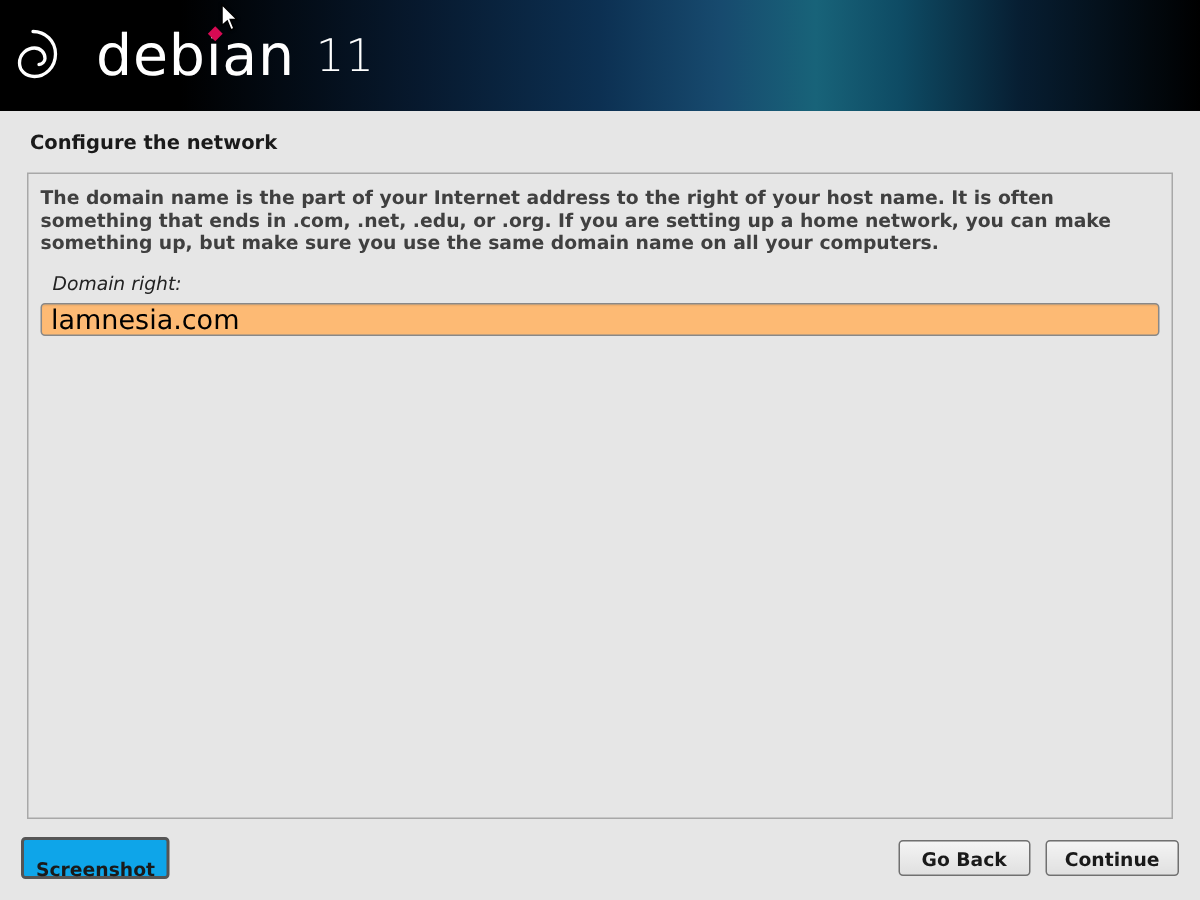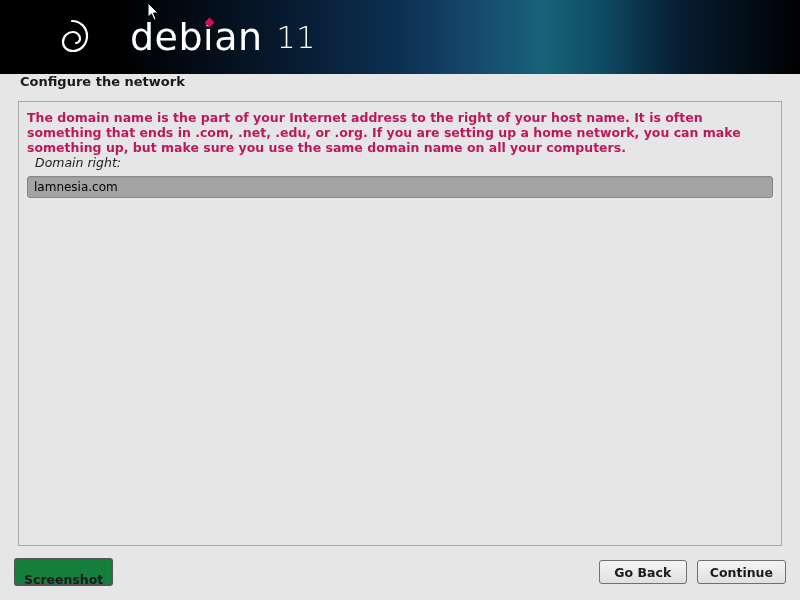--- a/index.html
+++ b/index.html
@@ -14,22 +14,20 @@
       height: 74px;
       background: linear-gradient(90deg,
         #000000 0%, #000000 15%,
         #07192e 35%, #0c3052 50%,
         #174a6e 60%, #186379 68%,
         #0e4b64 75%, #071e32 85%,
         #000000 100%);
       position: relative;
       display: flex;
       align-items: center;
-      padding-left: 50px;
-      gap: 16px;
     }
     .swirl {
       width: 44px;
       height: 44px;
       margin-right: 20px;
       position: relative;
     }
     .swirl svg { width: 44px; height: 44px; }
     .brand {
       color: #ffffff;
@@ -54,58 +52,58 @@
     .cursor {
       position: absolute;
       left: 147px;
       top: 2px;
       pointer-events: none;
       z-index: 1000;
     }
     .cursor svg { filter: drop-shadow(0 0 1px rgba(0,0,0,0.4)); }
 
     .content-area {
-      padding: 0 18px 10px 18px;
+      padding: 14px 18px 10px 18px;
       height: calc(600px - 74px - 44px);
       display: flex;
       flex-direction: column;
     }
     .section-title {
       font-size: 13px;
       font-weight: bold;
       color: #1a1a1a;
       margin-bottom: 12px;
       padding-left: 2px;
     }
     .panel {
       flex: 1;
       border: 1px solid #a8a8a8;
       background: #e6e6e6;
       padding: 8px 8px;
     }
     .description {
       font-size: 12.5px;
       font-weight: bold;
-      color: #be185d;
+      color: #404040;
       line-height: 1.2;
-      margin-bottom: 0;
+      margin-bottom: 12px;
     }
     .field-label {
       font-size: 12.5px;
       font-style: italic;
       color: #222;
       margin: 0 0 6px 8px;
     }
     .text-input {
       width: 100%;
       height: 22px;
       border: 1px solid #888;
       border-radius: 3px;
-      background: #a3a3a3;
-      font-size: 12px;
+      background: #fdba74;
+      font-size: 18px;
       padding: 2px 6px;
       font-family: inherit;
       outline: none;
       box-shadow: inset 0 1px 1px rgba(0,0,0,0.07);
     }
 
     .button-bar {
       height: 44px;
       display: flex;
       align-items: center;
@@ -120,21 +118,21 @@
       border-radius: 3px;
       font-size: 12.5px;
       font-weight: bold;
       color: #1a1a1a;
       font-family: inherit;
       cursor: pointer;
       min-width: 88px;
     }
     .screenshot-btn {
       border: 2px solid #555;
-      background: #15803d;
+      background: #0ea5e9;
       min-width: auto;
       padding: 12px 8px;
     }
     .right-buttons { display: flex; gap: 10px; }
   </style>
 </head>
 <body>
 
 <div class="header">
   <div class="swirl">

